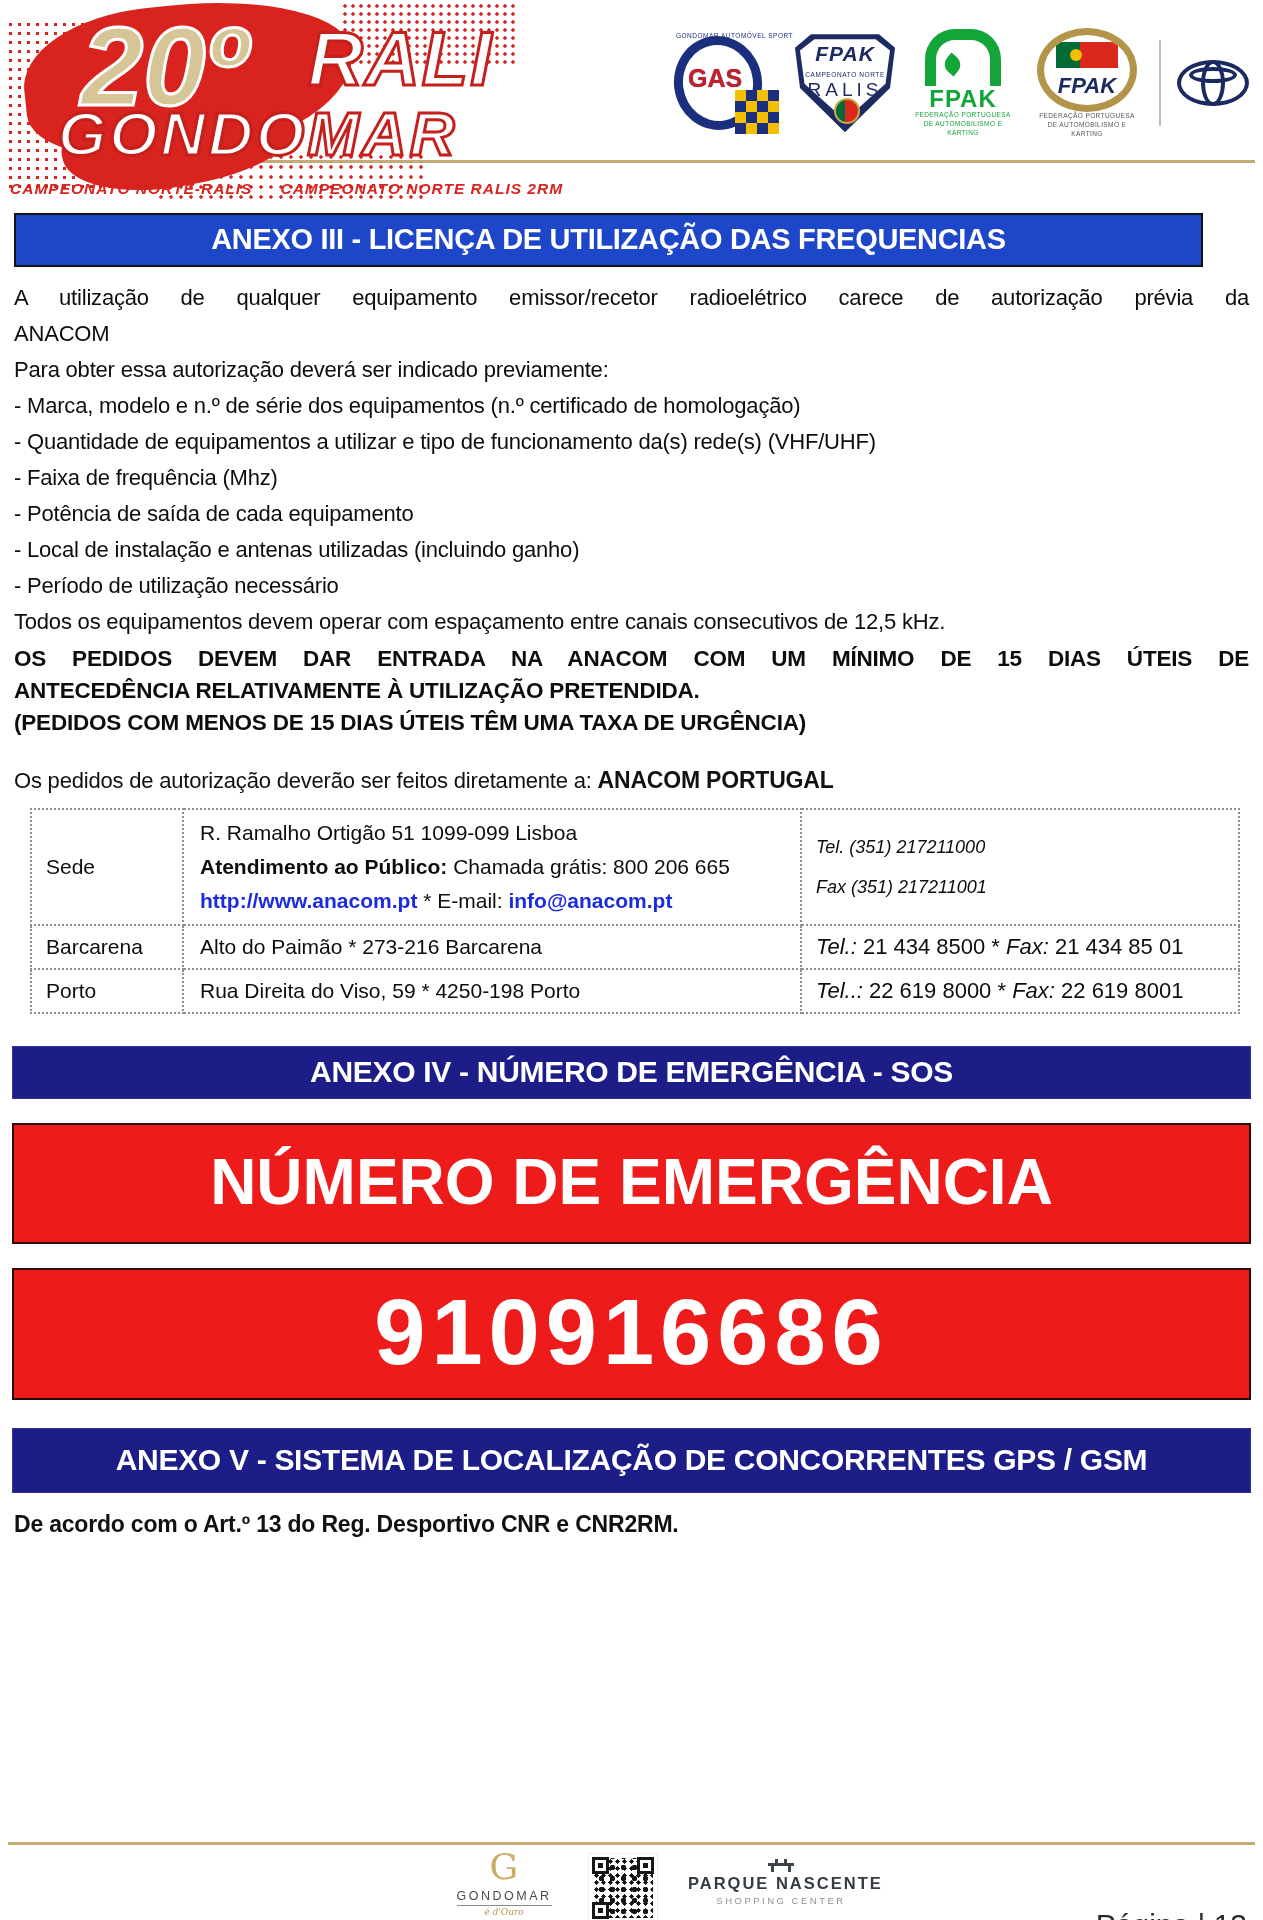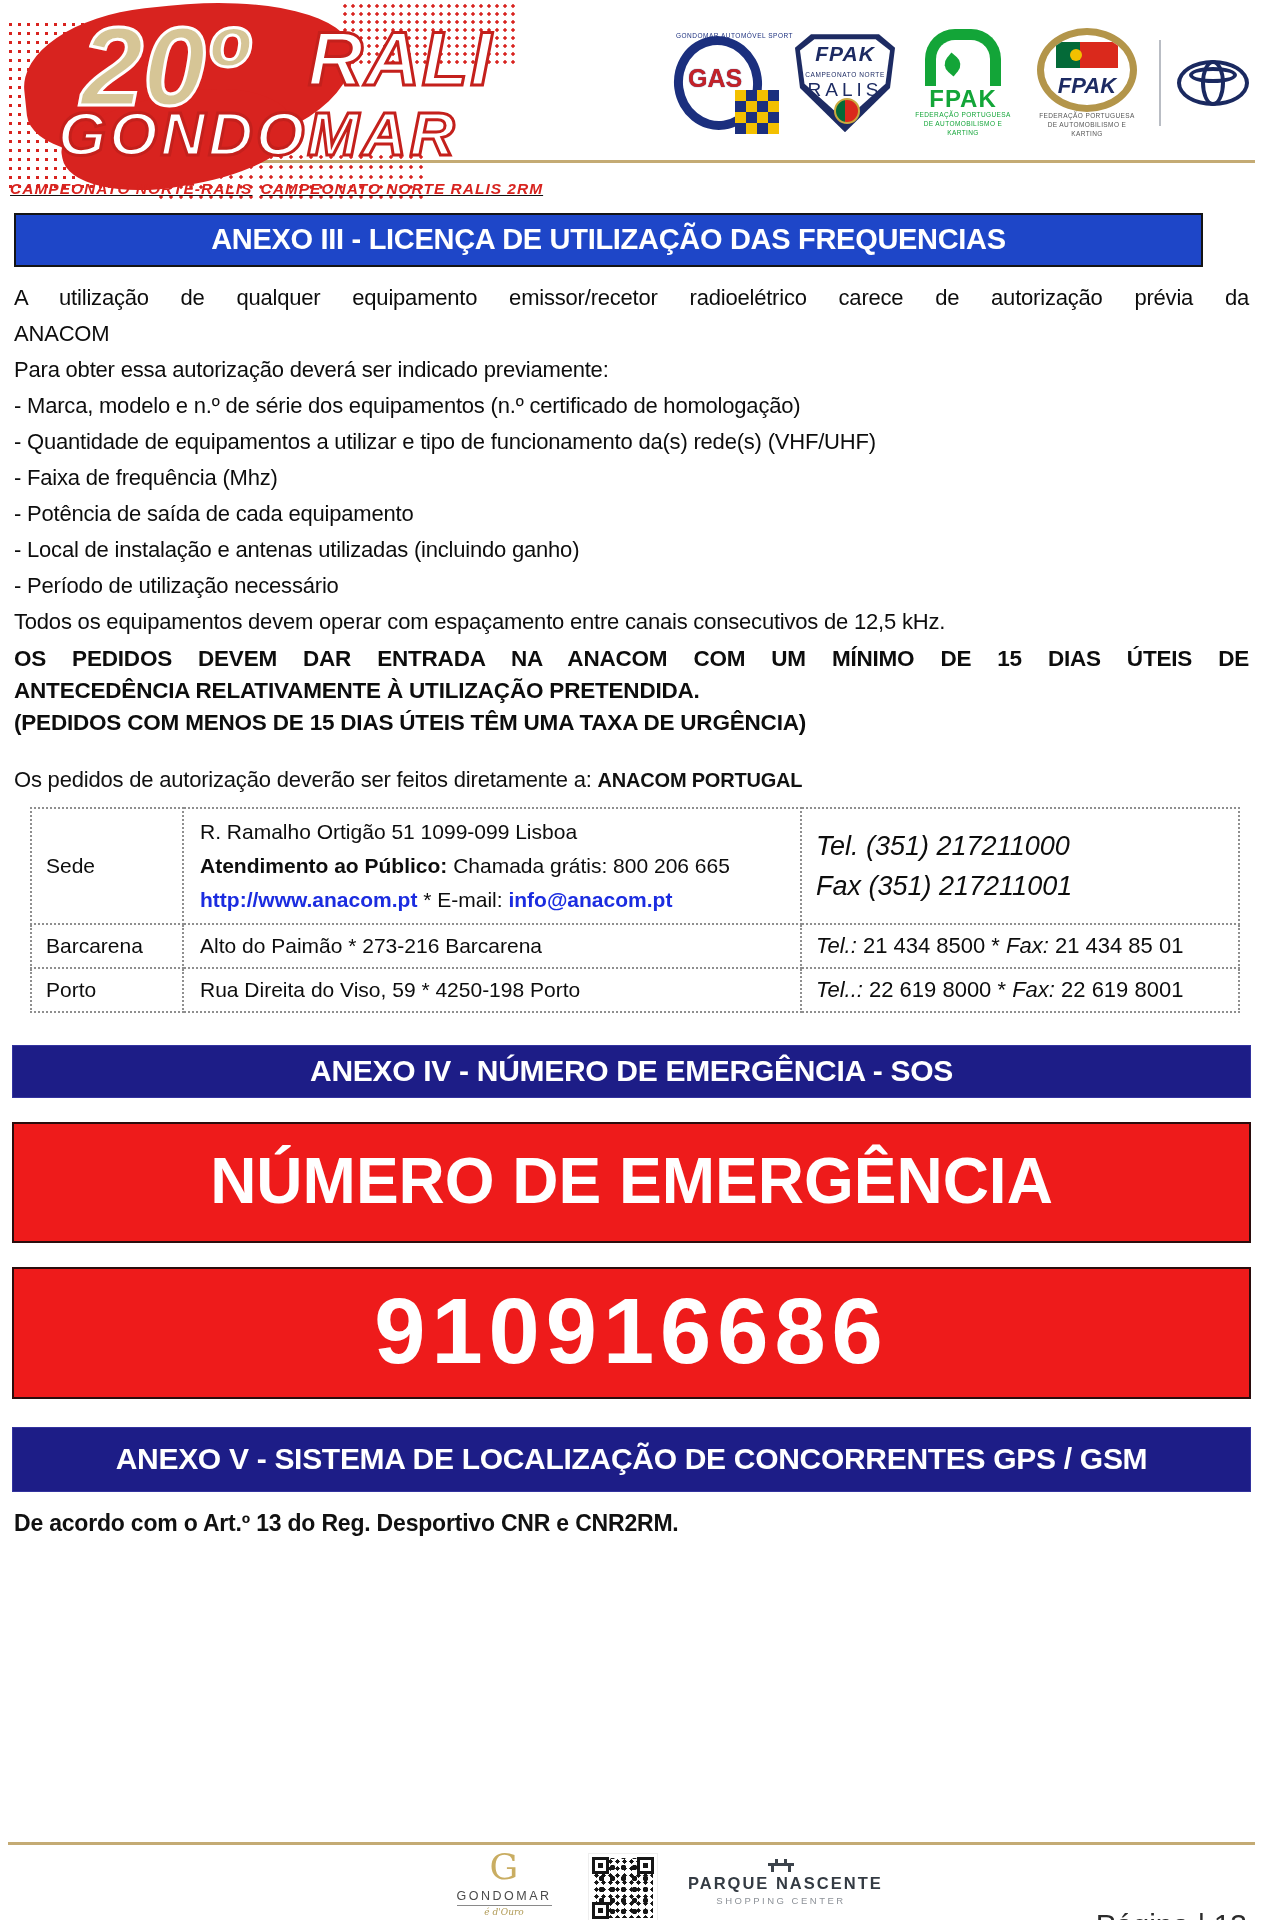--- a/index.html
+++ b/index.html
@@ -13,21 +13,21 @@
   .blob{position:absolute;background:#d8231f;}
   .blob1{left:18px;top:2px;width:330px;height:150px;border-radius:42% 58% 55% 45%/50% 46% 62% 40%;transform:rotate(-6deg);}
   .blob2{left:55px;top:92px;width:235px;height:92px;border-radius:55% 45% 50% 50%/45% 60% 45% 55%;transform:rotate(-10deg);}
   .dots{position:absolute;background-image:radial-gradient(#d8231f 1.5px,transparent 1.8px);background-size:9px 9px;}
   .dots-l{left:0;top:18px;width:105px;height:170px;}
   .dots-r{left:335px;top:0;width:175px;height:66px;background-size:8px 8px;}
   .dots-b{left:150px;top:150px;width:270px;height:50px;background-size:10px 10px;}
   .r-num{position:absolute;left:75px;top:-8px;font-size:112px;font-weight:900;font-style:italic;color:#d6c596;-webkit-text-stroke:3px #fff;text-shadow:0 0 2px #b01810;line-height:1.3;}
   .r-word1{position:absolute;left:302px;top:8px;font-size:76px;font-weight:900;font-style:italic;color:#fff;-webkit-text-stroke:3px #c4201c;line-height:1.3;letter-spacing:2px;}
   .r-word2{position:absolute;left:52px;top:92px;font-size:62px;font-weight:900;font-style:italic;color:#fff;-webkit-text-stroke:3px #c4201c;line-height:1.3;letter-spacing:3px;}
-  .r-subs{position:absolute;left:4px;top:178px;width:100%;display:flex;gap:8px;text-decoration:underline;}
+  .r-subs{position:absolute;left:4px;top:178px;width:100%;display:flex;gap:28px;}
   .r-sub{font-size:15.5px;font-weight:800;font-style:italic;color:#d8231f;letter-spacing:1px;white-space:nowrap;}
 
   .hdr-logos{position:absolute;right:14px;top:28px;display:flex;align-items:center;gap:16px;z-index:3;}
 
   
   .gas{position:relative;width:105px;height:102px;}
   .gas-ring{position:absolute;left:0;top:4px;width:70px;height:76px;border:9px solid #1b2f7e;border-radius:50%;background:#fff;transform:rotate(-8deg);}
   .gas-ringtext{position:absolute;left:2px;top:0;width:88px;text-align:center;font-size:6.5px;color:#1b2f7e;letter-spacing:.5px;white-space:nowrap;}
   .gas-label{position:absolute;left:14px;top:32px;font-size:25px;font-weight:800;color:#c42127;text-shadow:0 0 1px #1b2f7e;}
   .gas-checker{position:absolute;right:0;bottom:0;width:44px;height:44px;background:repeating-conic-gradient(#1b2f7e 0 25%,#f3c000 0 50%);background-size:22px 22px;}
@@ -71,30 +71,30 @@
   .red-block{margin:0 12px;background:#ee1b1b;border:2px solid #2a0c0c;color:#fff;text-align:center;font-weight:800;}
   .red-label{font-size:64px;padding:20px 0 23px;letter-spacing:0;}
   .red-number{font-size:92px;padding:10px 0 13px;letter-spacing:6px;}
 
   
   .content{margin:13px 14px 0 14px;font-size:22px;line-height:36px;letter-spacing:-.2px;color:#0d0d0d;}
   .jline{display:block;text-align:justify;text-align-last:justify;}
   .bline{display:block;}
   .boldblock{font-size:22.5px;font-weight:800;line-height:32px;margin-top:3px;letter-spacing:-.2px;}
   .requests{margin:28px 14px 0 14px;font-size:22px;letter-spacing:-.2px;}
-  .requests b{font-size:20px;}
+  .requests b{font-size:23px;}
 
   
   .contact-table{margin:14px 0 0 30px;width:1210px;border-collapse:collapse;table-layout:fixed;font-size:21px;color:#0d0d0d;}
   .contact-table td{border:2px dotted #8f8f8f;vertical-align:middle;}
   .loc{padding-left:14px;}
   .addr{padding:6px 0 6px 16px;}
   .a-line{line-height:34px;white-space:nowrap;}
   .lnk{color:#1b2ce0;font-weight:800;text-decoration:none;}
-  .telcell{padding-left:14px;font-size:27px;}
+  .telcell{padding-left:14px;font-size:18px;}
   .tel-line{line-height:40px;font-style:italic;}
   .telrow{font-size:22px;}
   .telrow i{font-style:italic;}
   .srow td{padding-top:8px;padding-bottom:8px;}
 
   .anexo5-body{margin:18px 14px 12px 14px;font-size:23px;font-weight:800;letter-spacing:-.2px;}
 
   
   .footer{position:absolute;left:0;right:0;bottom:0;height:78px;}
   .gold-line-bot{position:absolute;left:8px;right:8px;top:0;height:3px;background:#c4ab74;}

